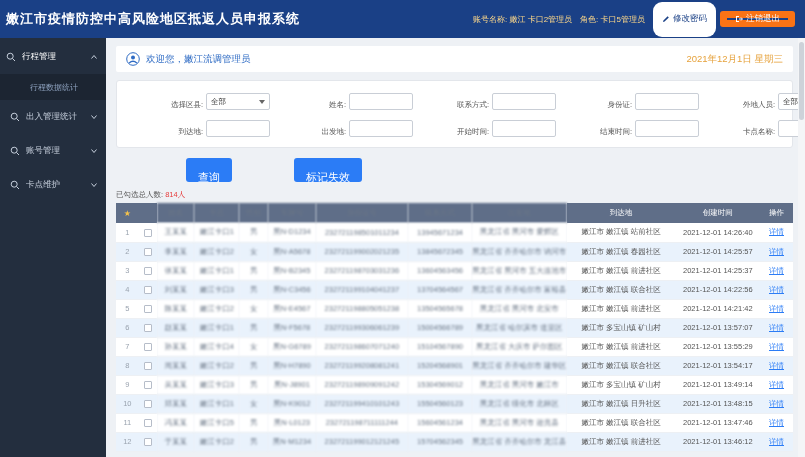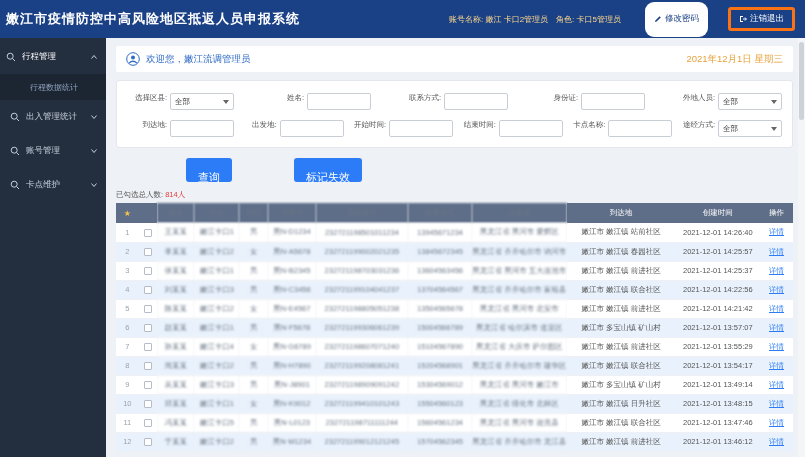--- a/index.html
+++ b/index.html
@@ -3,24 +3,24 @@
 <meta charset="utf-8">
 <style>
   * { margin:0; padding:0; box-sizing:border-box; }
   html,body { width:805px; height:457px; overflow:hidden; background:#dfe3e8; }
   body { font-family:"Liberation Sans","DejaVu Sans",sans-serif; }
   .app { position:relative; width:805px; height:457px; background:#eef1f5; overflow:hidden; }
 
   
   .topbar { height:38px; background:#1a4086; display:flex; align-items:center; justify-content:space-between; padding:0 10px 0 6px; }
   .app-title { color:#fff; font-size:13px; font-weight:bold; letter-spacing:1px; }
-  .topbar-right { display:flex; align-items:center; gap:20px; }
+  .topbar-right { display:flex; align-items:center; gap:4px; }
   .account-info { color:#ffd98a; font-size:8px; filter:blur(0.6px); margin-right:4px; white-space:nowrap; }
   .btn-pill { display:inline-flex; align-items:center; gap:3px; height:35px; padding:0 9px; border-radius:9px; background:#fff; color:#1a4086; font-size:8.5px; border:none; cursor:pointer; }
-  .btn-ghost { display:inline-flex; align-items:center; gap:3px; height:24px; padding:0 8px; border-radius:3px; background:transparent; color:#fff; font-size:8.5px; border:3px solid #f97316; cursor:pointer; }
+  .btn-ghost { display:inline-flex; align-items:center; gap:3px; height:16px; padding:0 8px; border-radius:3px; background:transparent; color:#fff; font-size:8.5px; border:7px solid #f97316; cursor:pointer; }
 
   
   .body { display:flex; height:419px; }
 
   
   .sidebar { width:106px; background:#232e3e; flex-shrink:0; padding-top:2px; }
   .side-item { height:34px; display:flex; align-items:center; gap:6px; padding:0 8px 0 10px; color:#c6cfdc; font-size:8.5px; cursor:pointer; }
   .side-item .lbl { flex:1; white-space:nowrap; }
   .side-item.active { color:#ffffff;padding-left:6px; }
   .submenu { background:#1c2532; }
@@ -32,21 +32,21 @@
 
   .welcome { height:26px; background:#fff; border-radius:2px; display:flex; align-items:center; padding:0 10px; }
   .welcome-left { display:flex; align-items:center; gap:6px; flex:1; }
   .welcome-text { color:#2e6bc4; font-size:9.5px; }
   .date-text { color:#e6a23c; font-size:9.5px; }
 
   
   .filter-card { margin-top:8px; background:#fff; border:1px solid #e3e6eb; border-radius:3px; padding:12px 10px 10px 10px; }
   .filter-row { display:flex; justify-content:space-between; }
   .filter-row + .filter-row { margin-top:10px; }
-  .field { display:flex; align-items:flex-start; }
+  .field { display:flex; align-items:flex-end;margin-left:36px; }
   .field label { font-size:7.5px; color:#555; text-align:right; min-width:40px; margin-right:3px; white-space:nowrap; }
   .field input { width:64px; height:17px; border:1px solid #c9ced6; border-radius:2px; font-size:8px; padding:0 3px; color:#333; outline:none; }
   .select { width:64px; height:17px; border:1px solid #c9ced6; border-radius:2px; font-size:7.5px; color:#333; display:flex; align-items:center; justify-content:space-between; padding:4px 4px; background:#fff; cursor:pointer; }
   .caret { width:0; height:0; border-left:3px solid transparent; border-right:3px solid transparent; border-top:4px solid #666; }
 
   
   .actions { margin-top:10px; display:flex; align-items:center; }
   .btn-blue { height:18px; padding:12px 12px; background:#2b7cf6; color:#fff; font-size:11px; border:none; border-radius:3px; cursor:pointer; }
   .btn-query { margin-left:70px; }
   .btn-invalid { margin-left:62px; }

